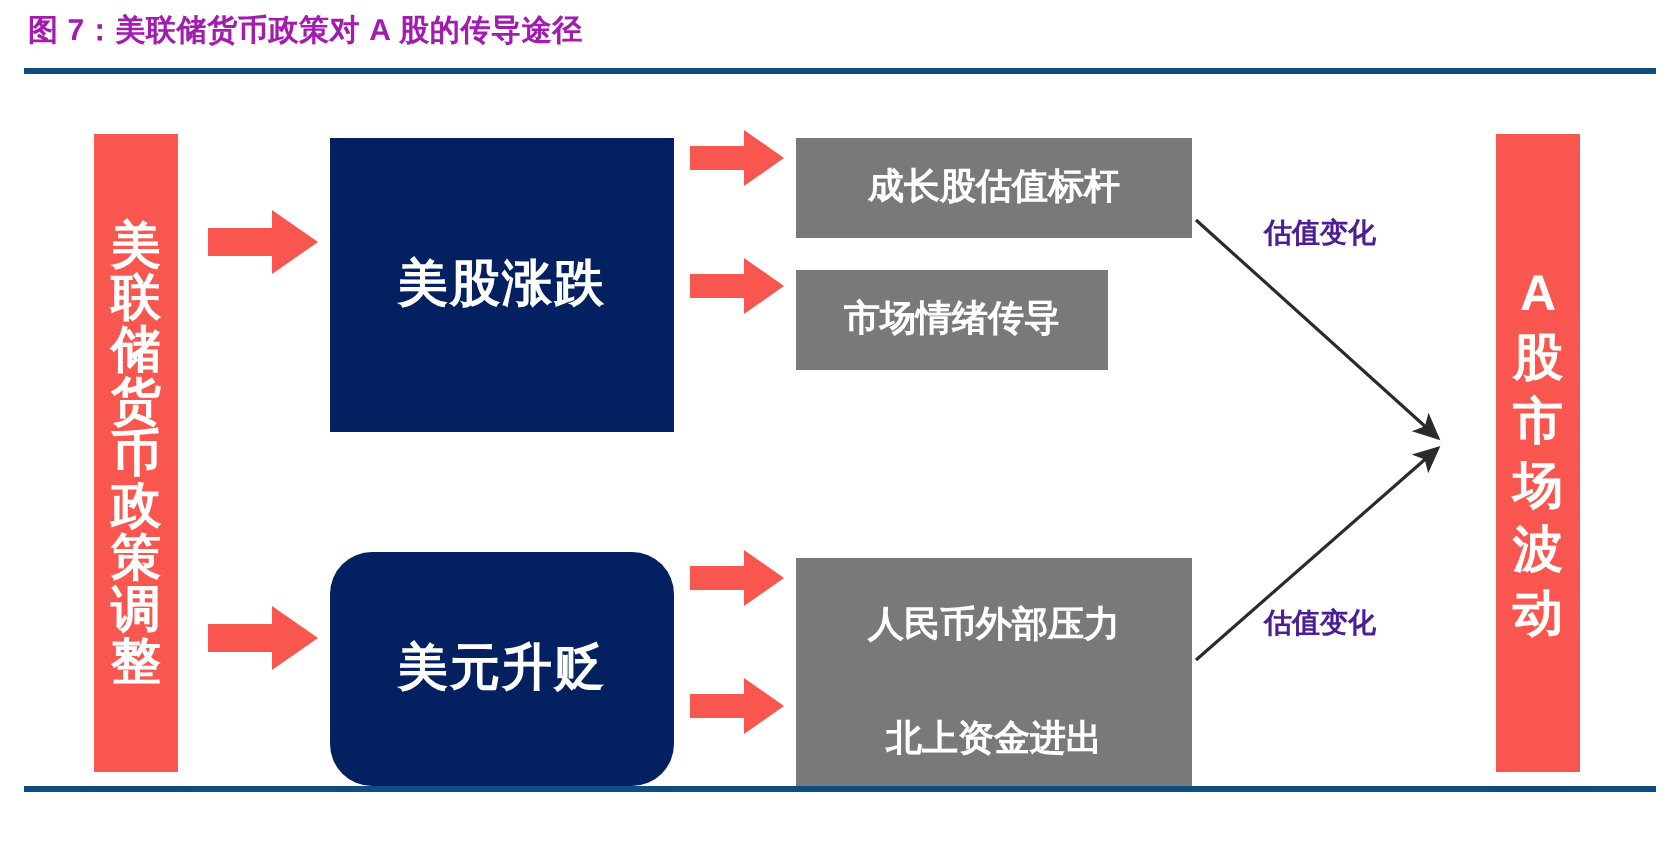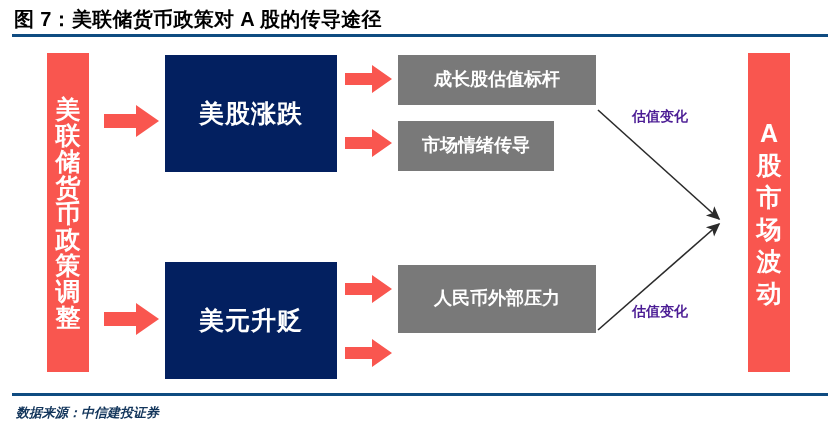--- a/index.html
+++ b/index.html
@@ -16,23 +16,23 @@
     height: 432px;
     background: #ffffff;
     overflow: hidden;
   }
 
   
   #fig-title {
     position: absolute;
     left: 14px;
     top: 6px;
-    font-size: 20px;
-    font-weight: bold;
-    color: #000000;
+    font-size: 15px;
+    font-weight: bold;
+    color: #a21caf;
     letter-spacing: 0.3px;
     white-space: nowrap;
   }
   #title-rule {
     position: absolute;
     left: 12px;
     top: 34px;
     width: 816px;
     height: 3px;
     background: #0f4c81;
@@ -63,20 +63,21 @@
   .box {
     position: absolute;
     box-sizing: border-box;
     display: flex;
     align-items: center;
     justify-content: center;
     color: #ffffff;
     font-weight: bold;
     text-align: center;
     line-height: 1.18;
+    margin-top: 14px;
   }
 
   .box-red {
     background: #f9564f;
   }
   .box-navy {
     background: #032060;
   }
   .box-gray {
     background: #797979;
@@ -112,31 +113,32 @@
     height: 319px;
     font-size: 25px;
   }
   #box-ashare .vtext { line-height: 1.28; }
 
   
   #box-usstock {
     left: 165px;
     top: 55px;
     width: 172px;
-    height: 117px;
+    height: 147px;
     font-size: 25px;
     letter-spacing: 1px;
   }
   #box-usd {
     left: 165px;
     top: 262px;
     width: 172px;
     height: 117px;
     font-size: 25px;
     letter-spacing: 1px;
+    border-radius: 21px;
   }
 
   
   #box-growth  { left: 398px; top: 55px;  width: 198px; height: 50px; font-size: 18px; }
   #box-mood    { left: 398px; top: 121px; width: 156px; height: 50px; font-size: 18px; }
   #box-rmb     { left: 398px; top: 265px; width: 198px; height: 68px; font-size: 18px; }
   #box-flows   { left: 398px; top: 331px; width: 198px; height: 50px; font-size: 18px; }
   .arrow-wrap {
     position: absolute;
     background: transparent;
@@ -234,20 +236,23 @@
   </div>
 
   <div class="box box-gray" id="box-mood">
     <span>市场情绪传导</span>
   </div>
 
   <div class="box box-gray" id="box-rmb">
     <span>人民币外部压力</span>
   </div>
 
+  <div class="box box-gray" id="box-flows">
+    <span>北上资金进出</span>
+  </div>
 
   <svg id="connector-layer" viewBox="0 0 840 432">
     <defs>
       <marker id="arrowhead-down" markerWidth="9" markerHeight="9" refX="7.5" refY="4.5" orient="auto" markerUnits="strokeWidth">
         <path d="M0,0.6 L8.5,4.5 L0,8.4 L2,4.5 Z" fill="#2b2b2b"></path>
       </marker>
       <marker id="arrowhead-up" markerWidth="9" markerHeight="9" refX="7.5" refY="4.5" orient="auto" markerUnits="strokeWidth">
         <path d="M0,0.6 L8.5,4.5 L0,8.4 L2,4.5 Z" fill="#2b2b2b"></path>
       </marker>
     </defs>
@@ -265,15 +270,14 @@
       <span>A</span>
       <span>股</span>
       <span>市</span>
       <span>场</span>
       <span>波</span>
       <span>动</span>
     </div>
   </div>
 
   <div id="footer-rule"></div>
-  <div id="source-note">数据来源：中信建投证券</div>
 
 </div>
 
 </body></html>

